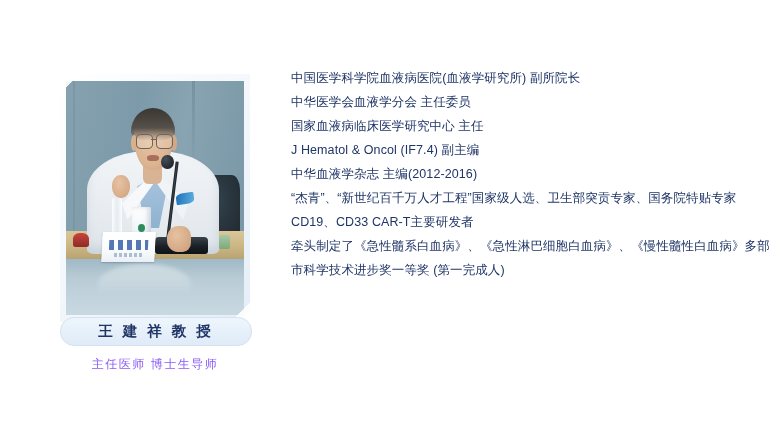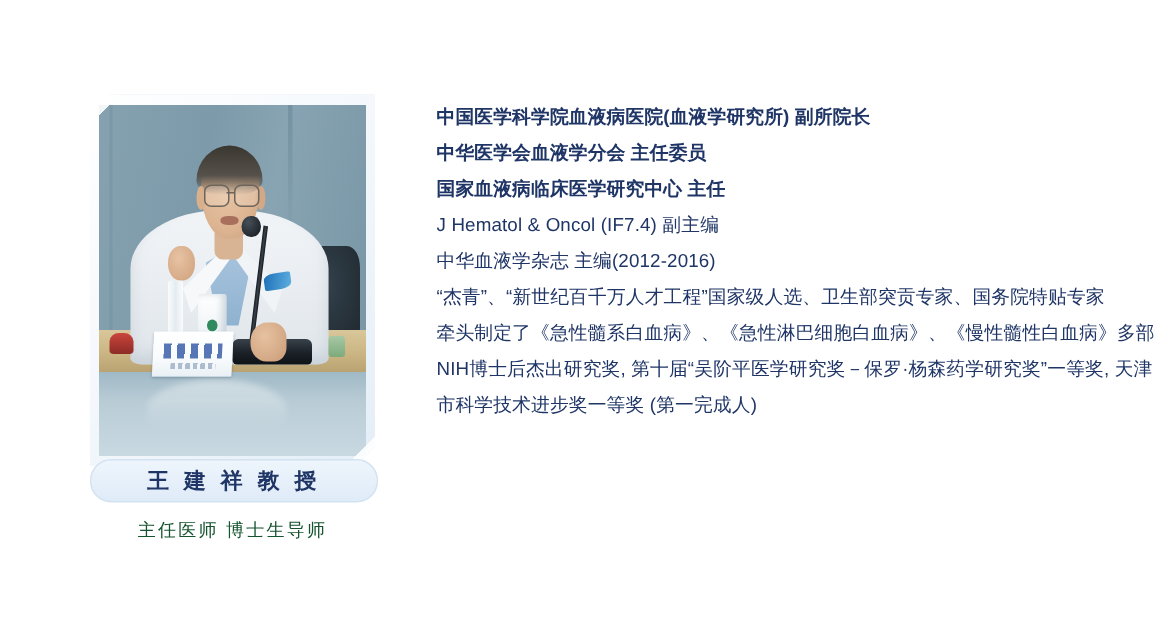--- a/index.html
+++ b/index.html
@@ -12,21 +12,21 @@
     height: 427px;
     position: relative;
     overflow: hidden;
     font-family: "Liberation Sans", "DejaVu Sans", sans-serif;
   }
 
   
   #profile-card {
     position: absolute;
     left: 55px;
-    top: 25px;
+    top: 36px;
     width: 200px;
     height: 355px;
   }
 
   #photo-frame {
     position: absolute;
     left: 5px;
     top: 38px;
     width: 190px;
     height: 248px;
@@ -235,41 +235,41 @@
     letter-spacing: 3px;
     white-space: nowrap;
   }
   #name-sub {
     position: absolute;
     left: 0;
     top: 320px;
     width: 200px;
     text-align: center;
     font-size: 12px;
-    color: #14532d;
+    color: #8b5cf6;
     letter-spacing: 1.5px;
     white-space: nowrap;
   }
 
   
   #credentials {
     position: absolute;
     left: 291px;
     top: 66px;
     width: 470px;
   }
   .cred-line {
     font-size: 12.5px;
     line-height: 24px;
     color: #1f3566;
     white-space: nowrap;
     letter-spacing: 0.1px;
   }
   .cred-line.bold {
-    font-weight: bold;
+    font-weight: normal;
   }
 </style>
 </head>
 <body>
 
 <div id="profile-card">
 
   <div id="photo-frame">
     <div id="photo-inner">
       <div class="ph-wall"></div>
@@ -319,16 +319,16 @@
 
 </div>
 
 <div id="credentials">
     <div class="cred-line bold">中国医学科学院血液病医院(血液学研究所)  副所院长</div>
     <div class="cred-line bold">中华医学会血液学分会  主任委员</div>
     <div class="cred-line bold">国家血液病临床医学研究中心 主任</div>
     <div class="cred-line">J Hematol &amp; Oncol (IF7.4)  副主编</div>
     <div class="cred-line">中华血液学杂志  主编(2012-2016)</div>
     <div class="cred-line">“杰青”、“新世纪百千万人才工程”国家级人选、卫生部突贡专家、国务院特贴专家</div>
+    <div class="cred-line bold">CD19、CD33 CAR-T主要研发者</div>
     <div class="cred-line">牵头制定了《急性髓系白血病》、《急性淋巴细胞白血病》、《慢性髓性白血病》多部诊治指南</div>
-    <div class="cred-line">NIH博士后杰出研究奖, 第十届“吴阶平医学研究奖－保罗·杨森药学研究奖”一等奖, 天津</div>
     <div class="cred-line">市科学技术进步奖一等奖 (第一完成人)</div>
   </div>
 
 </body></html>

